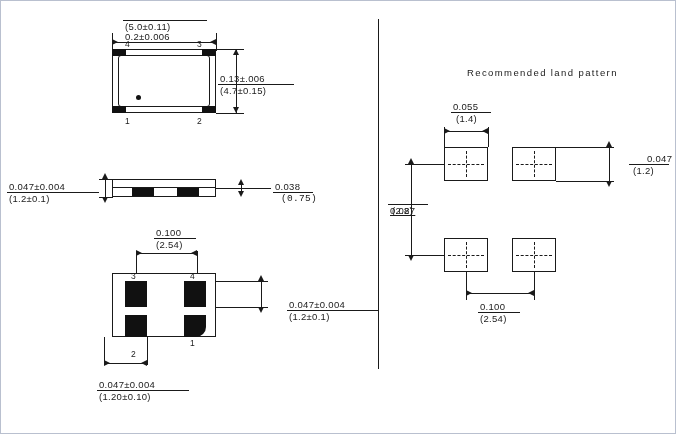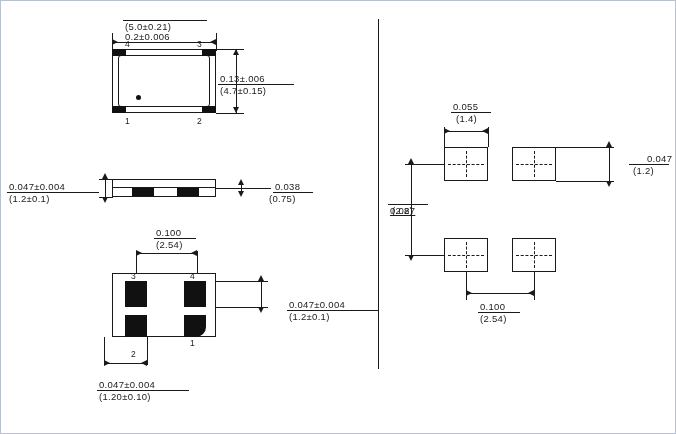--- a/index.html
+++ b/index.html
@@ -106,21 +106,21 @@
   #note-box b{font-weight:bold;}
 </style>
 </head>
 <body>
 
 <div id="root">
 
   <div id="divider"></div>
 
   <div class="lbl" style="left:124px;top:0;margin-top:30px;">0.2±0.006</div>
-  <div class="lbl" style="left:124px;top:20px;">(5.0±0.21)</div>
+  <div class="lbl" style="left:124px;top:20px;">(5.0±0.11)</div>
 
   <div class="hline" style="left:122px;top:19px;width:84px;"></div>
 
   <div class="vline" style="left:111px;top:32px;height:18px;"></div>
   <div class="vline" style="left:215px;top:32px;height:18px;"></div>
 
   <div class="hline" style="left:111px;top:41px;width:104px;"></div>
   <div class="arrowR" style="left:111px;top:38px;"></div>
   <div class="arrowL" style="left:209px;top:38px;"></div>
 
@@ -161,21 +161,21 @@
   <div class="arrowD" style="left:101px;top:196px;"></div>
   <div class="hline" style="left:98px;top:178px;width:14px;"></div>
   <div class="hline" style="left:98px;top:196px;width:14px;"></div>
 
   <div class="hline" style="left:215px;top:187px;width:55px;"></div>
   <div class="vline" style="left:240px;top:180px;height:14px;"></div>
   <div class="arrowU" style="left:237px;top:178px;"></div>
   <div class="arrowD" style="left:237px;top:190px;"></div>
   <div class="lbl" style="left:274px;top:180px;">0.038</div>
   <div class="hline" style="left:272px;top:191px;width:40px;"></div>
-  <div class="lbl" style="left:268px;top:192px;">(0.75)</div>
+  <div class="lbl" style="left:280px;top:192px;font-family:Liberation Mono, monospace;">(0.75)</div>
 
   <div class="lbl" style="left:155px;top:226px;">0.100</div>
   <div class="hline" style="left:153px;top:237px;width:42px;"></div>
   <div class="lbl" style="left:155px;top:238px;">(2.54)</div>
   <div class="vline" style="left:135px;top:250px;height:24px;"></div>
   <div class="vline" style="left:196px;top:250px;height:24px;"></div>
   <div class="hline" style="left:135px;top:252px;width:61px;"></div>
   <div class="arrowR" style="left:135px;top:249px;"></div>
   <div class="arrowL" style="left:190px;top:249px;"></div>
 
@@ -201,20 +201,21 @@
 
   <div class="vline" style="left:103px;top:336px;height:28px;"></div>
   <div class="vline" style="left:146px;top:336px;height:28px;"></div>
   <div class="hline" style="left:103px;top:362px;width:43px;"></div>
   <div class="arrowR" style="left:103px;top:359px;"></div>
   <div class="arrowL" style="left:140px;top:359px;"></div>
   <div class="lbl" style="left:98px;top:378px;">0.047±0.004</div>
   <div class="hline" style="left:96px;top:389px;width:92px;"></div>
   <div class="lbl" style="left:98px;top:390px;">(1.20±0.10)</div>
 
+  <div id="land-title">Recommended land pattern</div>
 
   <div class="lbl" style="left:452px;top:100px;">0.055</div>
   <div class="hline" style="left:450px;top:111px;width:40px;"></div>
   <div class="lbl" style="left:455px;top:112px;">(1.4)</div>
   <div class="vline" style="left:443px;top:126px;height:20px;"></div>
   <div class="vline" style="left:487px;top:126px;height:20px;"></div>
   <div class="hline" style="left:443px;top:130px;width:44px;"></div>
   <div class="arrowR" style="left:443px;top:127px;"></div>
   <div class="arrowL" style="left:481px;top:127px;"></div>
 

